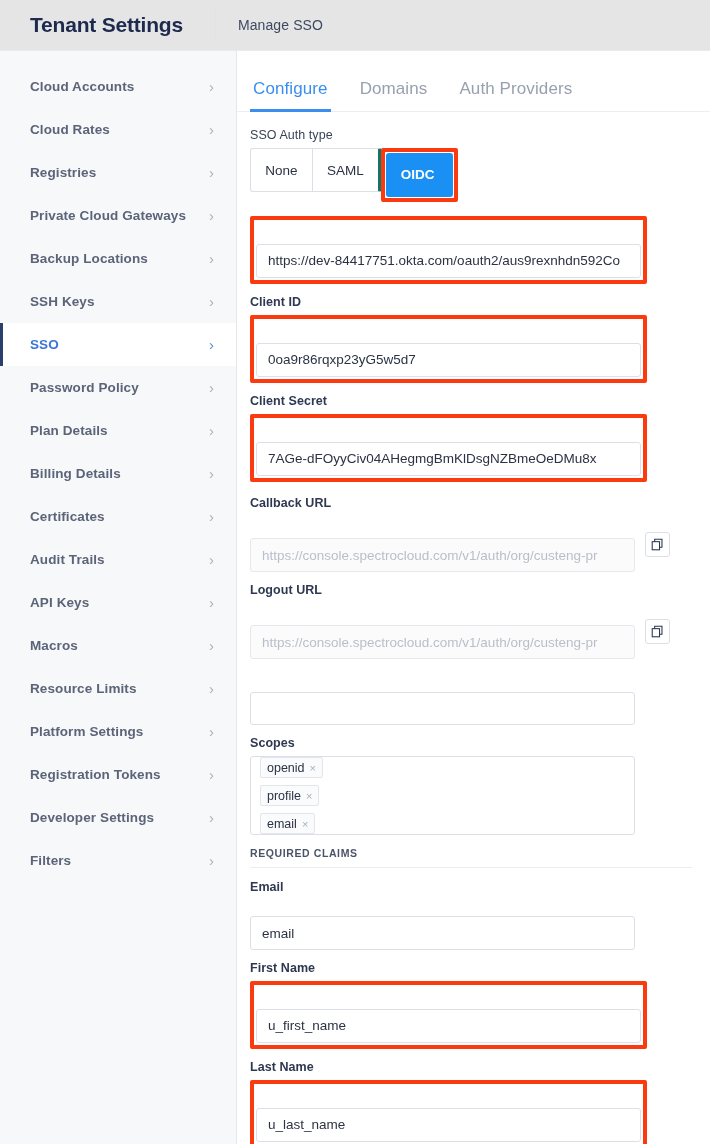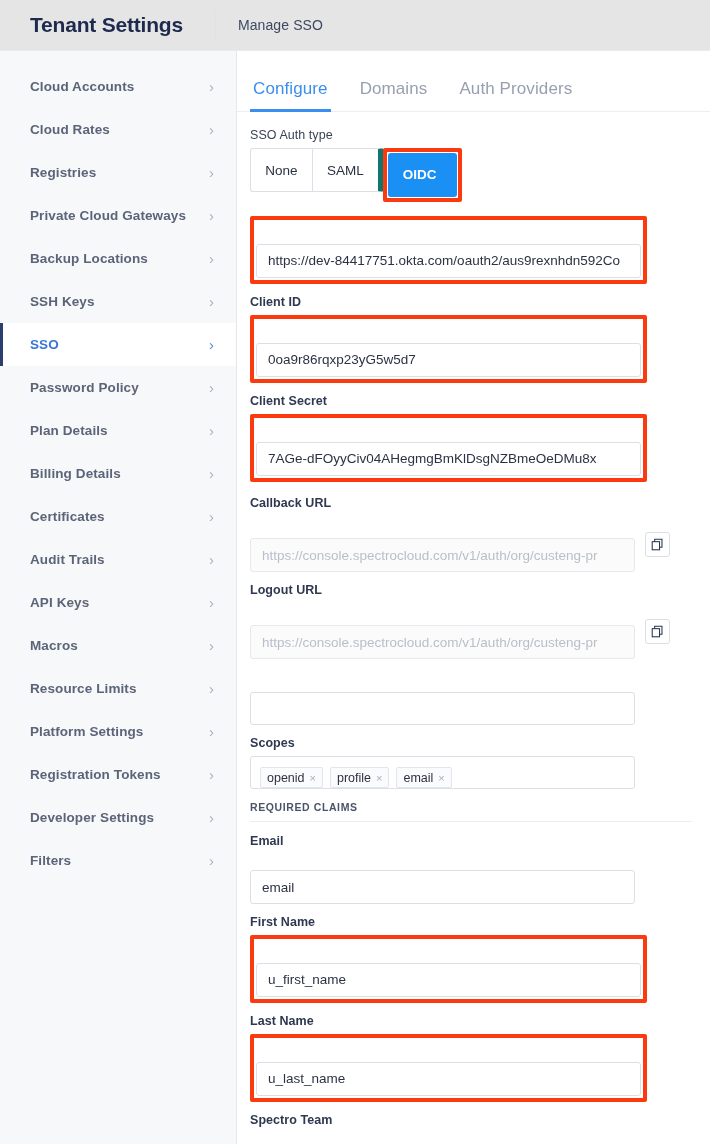--- a/index.html
+++ b/index.html
@@ -202,38 +202,39 @@
     background: #fff;
     display: flex;
     align-items: center;
     justify-content: center;
     font-size: 13.5px;
     color: #2b3243;
     cursor: pointer;
     padding: 0 14px;
   }
   .seg-btn:first-child { border-radius: 3px 0 0 3px; }
-  .seg-btn.last { border-right: 6px solid #0f766e; border-radius: 0 3px 3px 0; }
+  .seg-btn.last { border-right: 4px solid #0f766e; border-radius: 0 3px 3px 0; }
   .seg-btn.selected {
     background: #1b90f4;
     border-color: #1b90f4;
     color: #ffffff;
     font-weight: bold;
   }
 
   
   .tagbox {
     width: 385px;
     min-height: 33px;
     border: 1px solid #dcdfe6;
     border-radius: 3px;
     display: flex;
-    align-items: flex-end;
+    align-items: flex-start;
     gap: 7px;
     padding: 0 9px;
+    flex-direction: column;
   }
   .tag {
     border: 1px solid #e2e5ea;
     background: #fafbfc;
     border-radius: 2px;
     height: 21px;
     display: flex;
     align-items: center;
     gap: 5px;
     padding: 0 6px;

